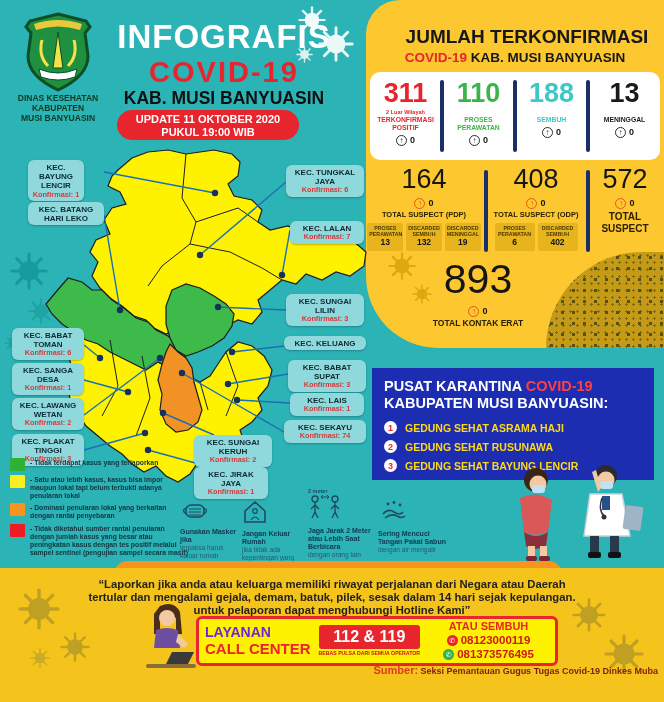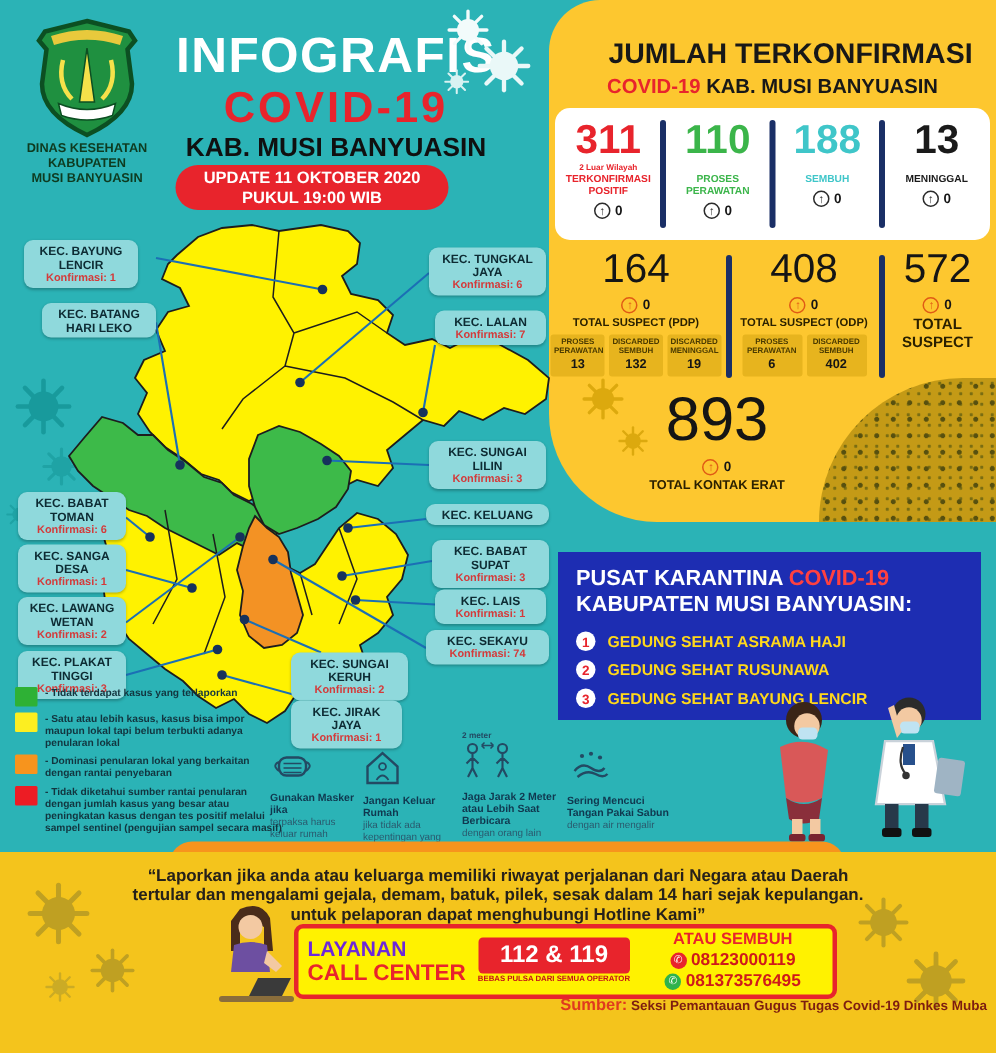--- a/index.html
+++ b/index.html
@@ -322,21 +322,21 @@
         <circle cx="218" cy="159" r="3.2"></circle>
       <circle cx="232" cy="204" r="3.2"></circle>
         <circle cx="228" cy="236" r="3.2"></circle>
         <circle cx="237" cy="252" r="3.2"></circle>
       <circle cx="182" cy="225" r="3.2"></circle>
         <circle cx="163" cy="265" r="3.2"></circle>
         <circle cx="148" cy="302" r="3.2"></circle>
     </g>
   </svg>
 
-  <div class="map-label" style="left:16px;top:160px;width:76px">
+  <div class="map-label" style="left:28px;top:160px;width:56px">
     <div class="nm">KEC. BAYUNG
 LENCIR</div>
     <div class="kf">Konfirmasi: 1</div>
   </div>
   <div class="map-label" style="left:28px;top:202px;width:76px">
     <div class="nm">KEC. BATANG
 HARI LEKO</div>
     <div class="kf"></div>
   </div>
   <div class="map-label" style="left:12px;top:328px;width:72px">
@@ -357,21 +357,21 @@
   <div class="map-label" style="left:12px;top:434px;width:72px">
     <div class="nm">KEC. PLAKAT
 TINGGI</div>
     <div class="kf">Konfirmasi: 3</div>
   </div>
   <div class="map-label" style="left:286px;top:165px;width:78px">
     <div class="nm">KEC. TUNGKAL
 JAYA</div>
     <div class="kf">Konfirmasi: 6</div>
   </div>
-  <div class="map-label" style="left:290px;top:207px;width:74px">
+  <div class="map-label" style="left:290px;top:221px;width:74px">
     <div class="nm">KEC. LALAN</div>
     <div class="kf">Konfirmasi: 7</div>
   </div>
   <div class="map-label" style="left:286px;top:294px;width:78px">
     <div class="nm">KEC. SUNGAI
 LILIN</div>
     <div class="kf">Konfirmasi: 3</div>
   </div>
   <div class="map-label" style="left:284px;top:336px;width:82px">
     <div class="nm">KEC. KELUANG</div>

